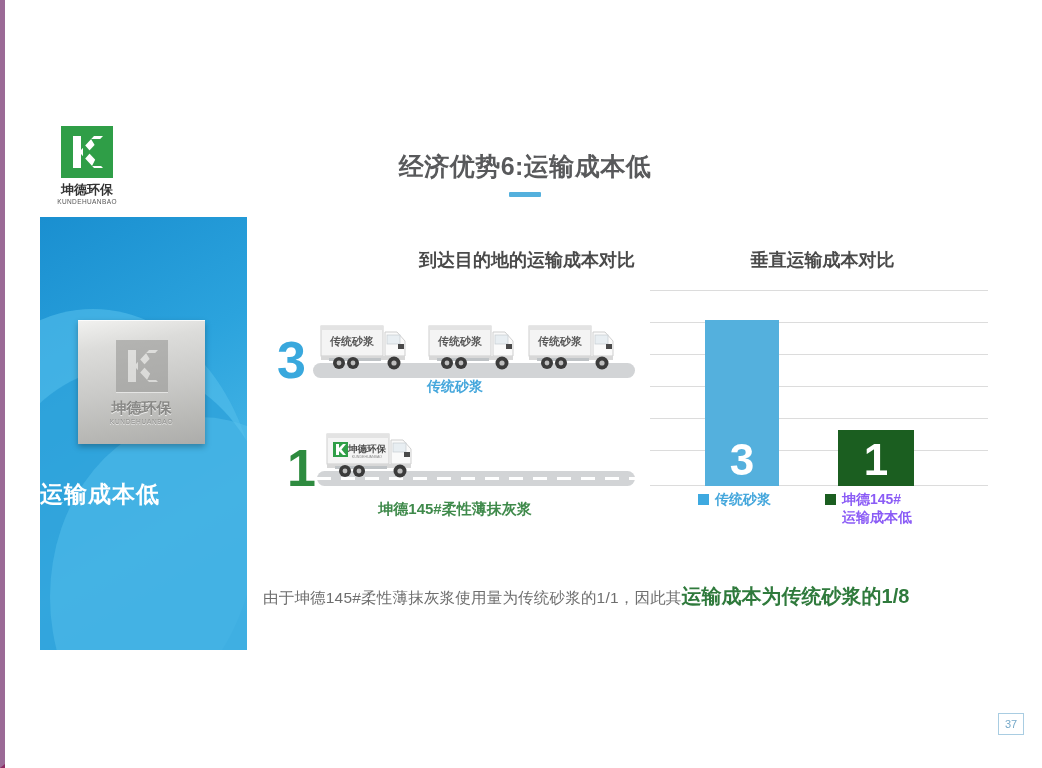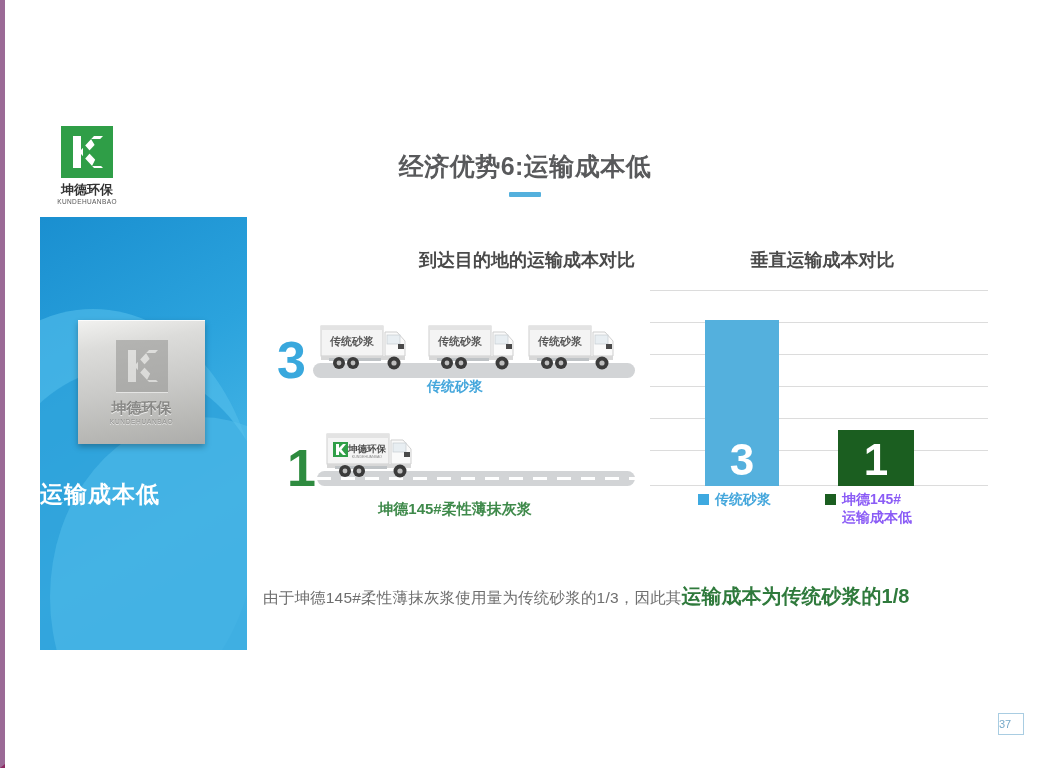--- a/index.html
+++ b/index.html
@@ -333,21 +333,21 @@
   #page-number {
     position: absolute;
     left: 993px;
     top: 713px;
     width: 24px;
     height: 20px;
     border: 1px solid #a9cde2;
     color: #76a9c9;
     font-size: 11px;
     line-height: 20px;
-    text-align: left;
+    text-align: center;
   }
 </style>
 </head>
 <body>
 
 <div id="slide-frame">
   <div id="slide-canvas">
 
     <div id="brand-logo">
       <div id="brand-mark">
@@ -506,19 +506,19 @@
       <div class="legend-entry" id="legend-entry-traditional">
         <span class="legend-swatch" id="legend-swatch-traditional"></span><span>传统砂浆</span>
       </div>
       <div class="legend-entry" id="legend-entry-kunde">
         <span class="legend-swatch" id="legend-swatch-kunde"></span><span>坤德145#</span>
         <span class="legend-line2">运输成本低</span>
       </div>
     </div>
 
     <div id="footer-caption">
-      <span>由于坤德145#柔性薄抹灰浆使用量为传统砂浆的1/3，因此其</span><span id="footer-caption-emph">运输成本为传统砂浆的1/8</span>
+      <span>由于坤德145#柔性薄抹灰浆使用量为传统砂浆的1/1，因此其</span><span id="footer-caption-emph">运输成本为传统砂浆的1/8</span>
     </div>
 
     <div id="page-number">37</div>
 
   </div>
 </div>
 
 </body></html>

